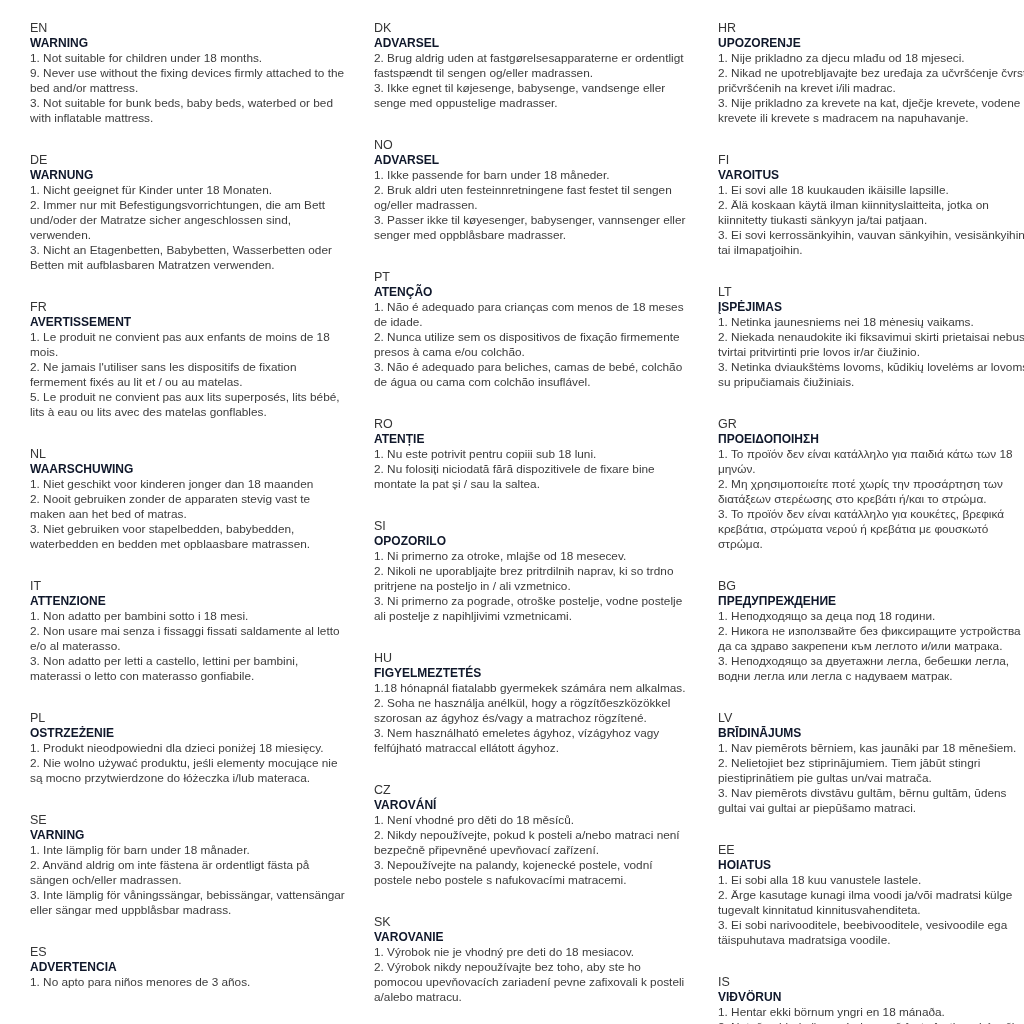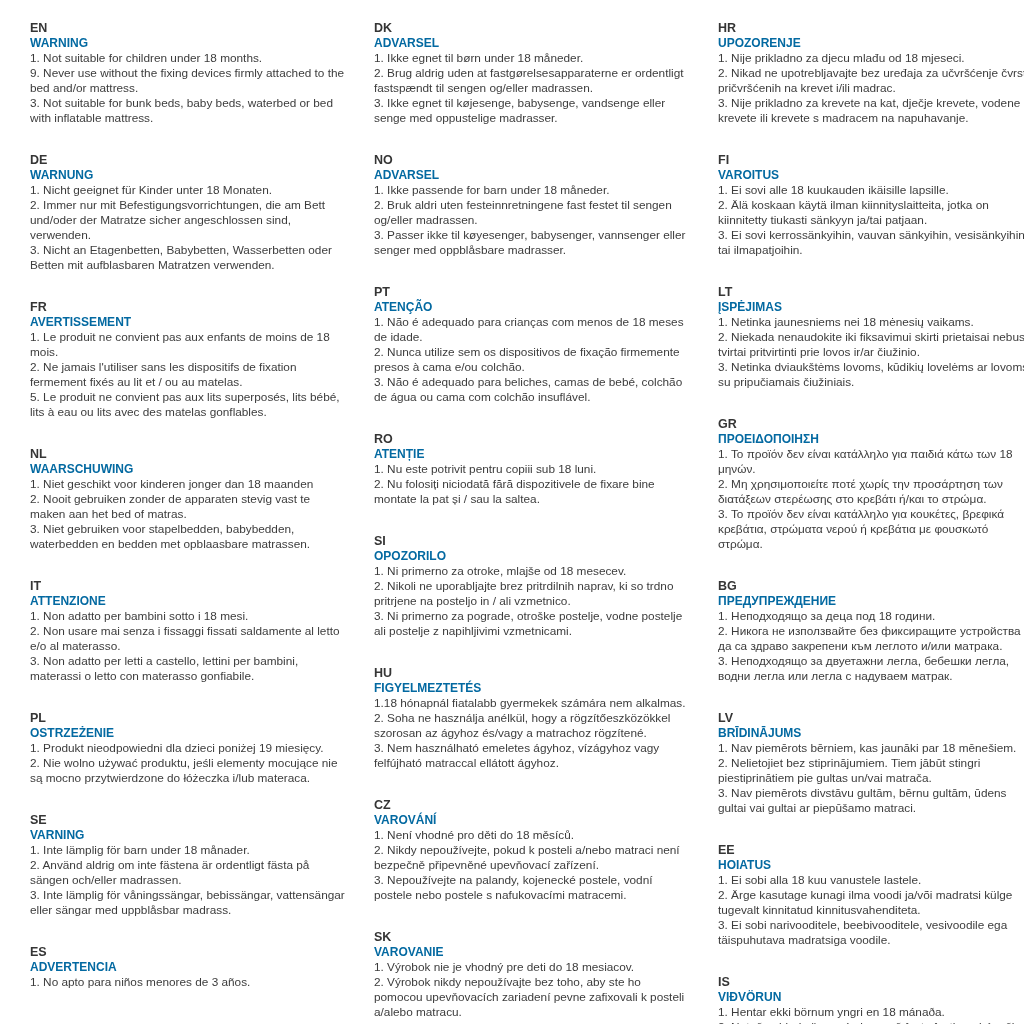--- a/index.html
+++ b/index.html
@@ -21,31 +21,31 @@
   .column {
     width: 316px;
     flex: 0 0 316px;
     display: flex;
     flex-direction: column;
   }
   .section {
     margin-bottom: 27px;
   }
   .lang-code {
-    font-weight: bold;
+    font-weight: normal;
     font-size: 12.5px;
     line-height: 15px;
     color: #353535;
     display: block;
   }
   .section-heading {
     font-weight: bold;
     font-size: 12px;
     line-height: 15px;
-    color: #0369a1;
+    color: #0f172a;
     display: block;
   }
   .section-line {
     font-size: 11.8px;
     line-height: 15px;
     color: #3c3c3c;
   }
 </style>
 </head>
 <body>
@@ -83,41 +83,40 @@
       <div class="section">
         <span class="lang-code">IT</span>
         <span class="section-heading">ATTENZIONE</span>
         <div class="section-line">1. Non adatto per bambini sotto i 18 mesi.</div>
         <div class="section-line">2. Non usare mai senza i fissaggi fissati saldamente al letto e/o al materasso.</div>
         <div class="section-line">3. Non adatto per letti a castello, lettini per bambini, materassi o letto con materasso gonfiabile.</div>
       </div>
       <div class="section">
         <span class="lang-code">PL</span>
         <span class="section-heading">OSTRZEŻENIE</span>
-        <div class="section-line">1. Produkt nieodpowiedni dla dzieci poniżej 19 miesięcy.</div>
+        <div class="section-line">1. Produkt nieodpowiedni dla dzieci poniżej 18 miesięcy.</div>
         <div class="section-line">2. Nie wolno używać produktu, jeśli elementy mocujące nie są mocno przytwierdzone do łóżeczka i/lub materaca.</div>
       </div>
       <div class="section">
         <span class="lang-code">SE</span>
         <span class="section-heading">VARNING</span>
         <div class="section-line">1. Inte lämplig för barn under 18 månader.</div>
         <div class="section-line">2. Använd aldrig om inte fästena är ordentligt fästa på sängen och/eller madrassen.</div>
         <div class="section-line">3. Inte lämplig för våningssängar, bebissängar, vattensängar eller sängar med uppblåsbar madrass.</div>
       </div>
       <div class="section">
         <span class="lang-code">ES</span>
         <span class="section-heading">ADVERTENCIA</span>
         <div class="section-line">1. No apto para niños menores de 3 años.</div>
       </div>
     </div>
     <div class="column">
       <div class="section">
         <span class="lang-code">DK</span>
         <span class="section-heading">ADVARSEL</span>
-        <div class="section-line">1. Ikke egnet til børn under 18 måneder.</div>
         <div class="section-line">2. Brug aldrig uden at fastgørelsesapparaterne er ordentligt fastspændt til sengen og/eller madrassen.</div>
         <div class="section-line">3. Ikke egnet til køjesenge, babysenge, vandsenge eller senge med oppustelige madrasser.</div>
       </div>
       <div class="section">
         <span class="lang-code">NO</span>
         <span class="section-heading">ADVARSEL</span>
         <div class="section-line">1. Ikke passende for barn under 18 måneder.</div>
         <div class="section-line">2. Bruk aldri uten festeinnretningene fast festet til sengen og/eller madrassen.</div>
         <div class="section-line">3. Passer ikke til køyesenger, babysenger, vannsenger eller senger med oppblåsbare madrasser.</div>
       </div>

